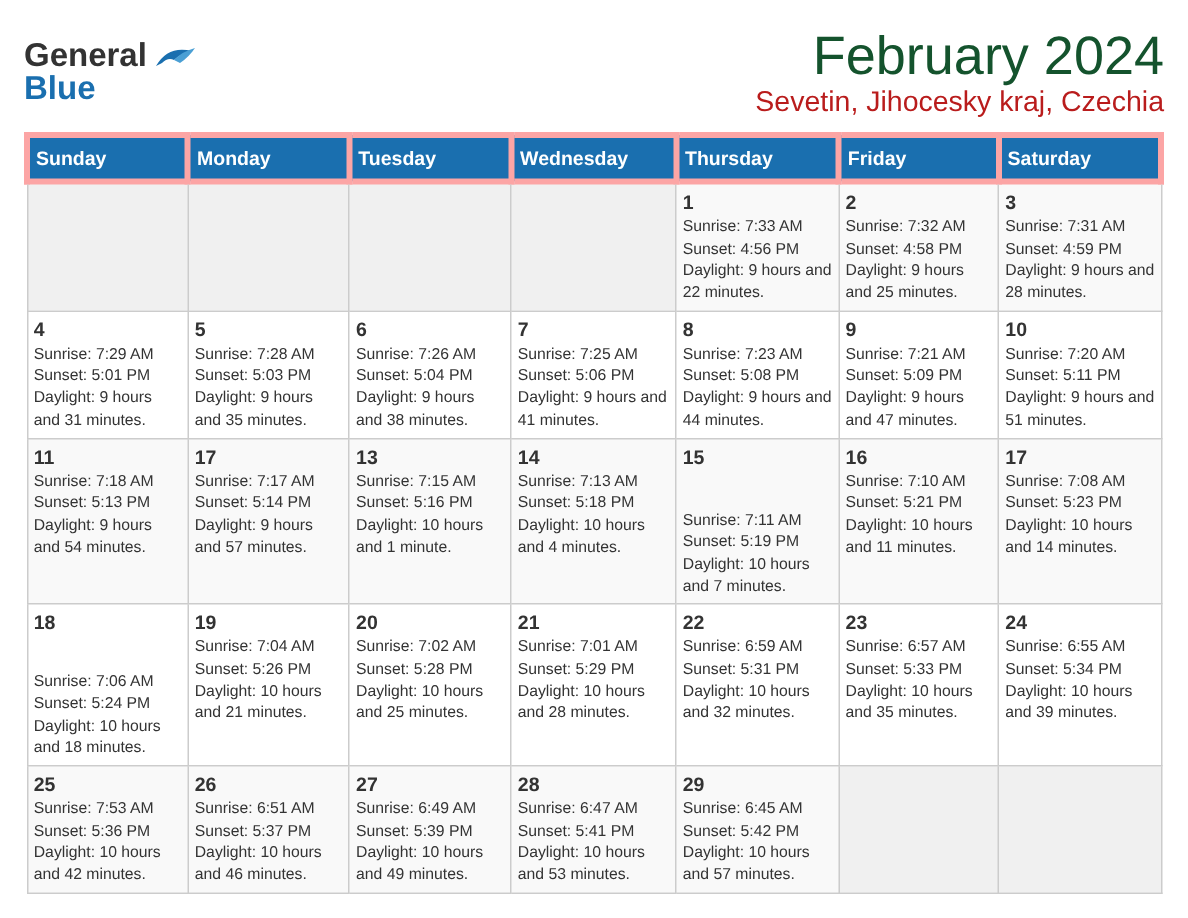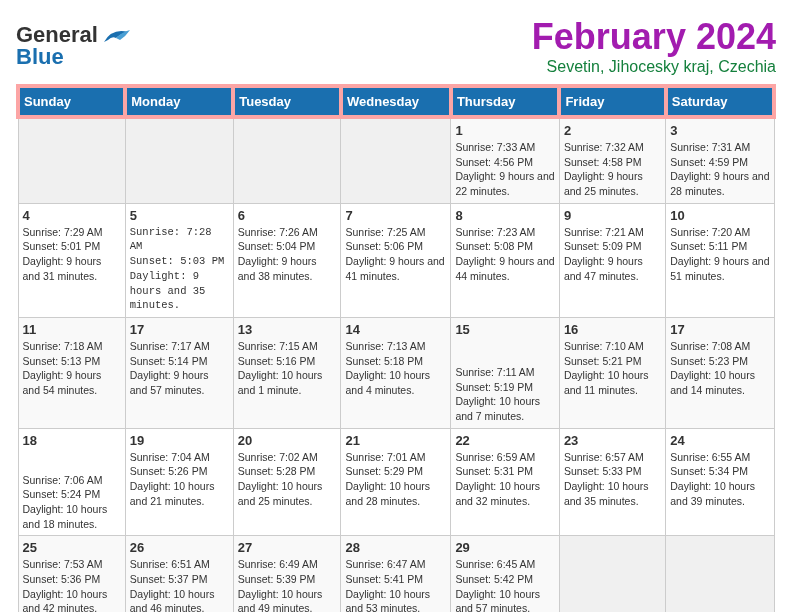--- a/index.html
+++ b/index.html
@@ -19,26 +19,26 @@
     .logo {
       display: flex;
       flex-direction: column;
       align-items: flex-start;
     }
     .title-section {
       text-align: right;
     }
     .month-title {
       font-size: 36px;
-      font-weight: bold;
-      color: #a21caf;
+      font-weight: normal;
+      color: #14532d;
     }
     .location-subtitle {
-      font-size: 16px;
-      color: #15803d;
+      font-size: 19px;
+      color: #b91c1c;
     }
     table {
       width: 100%;
       border-collapse: collapse;
       font-size: 11px;
     }
     thead tr th {
       background-color: #1a6faf;
       color: #fff;
       padding: 6px 4px;
@@ -134,21 +134,21 @@
       </tr>
       <tr>
         <td>
           <span class="day-number">4</span>
           <div class="day-info" style="white-space: pre-line;">Sunrise: 7:29 AM
 Sunset: 5:01 PM
 Daylight: 9 hours and 31 minutes.</div>
         </td>
         <td>
           <span class="day-number">5</span>
-          <div class="day-info" style="white-space: pre-line; font-family: Liberation Mono, monospace;">Sunrise: 7:28 AM
+          <div class="day-info" style="white-space: pre-line;">Sunrise: 7:28 AM
 Sunset: 5:03 PM
 Daylight: 9 hours and 35 minutes.</div>
         </td>
         <td>
           <span class="day-number">6</span>
           <div class="day-info" style="white-space: pre-line;">Sunrise: 7:26 AM
 Sunset: 5:04 PM
 Daylight: 9 hours and 38 minutes.</div>
         </td>
         <td>

